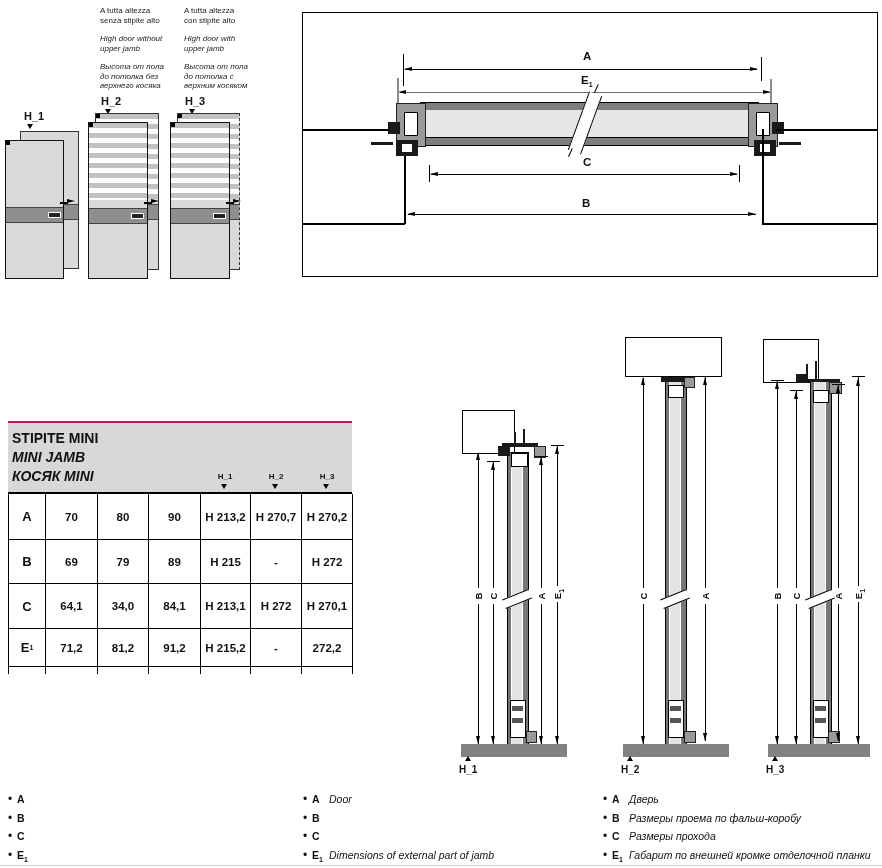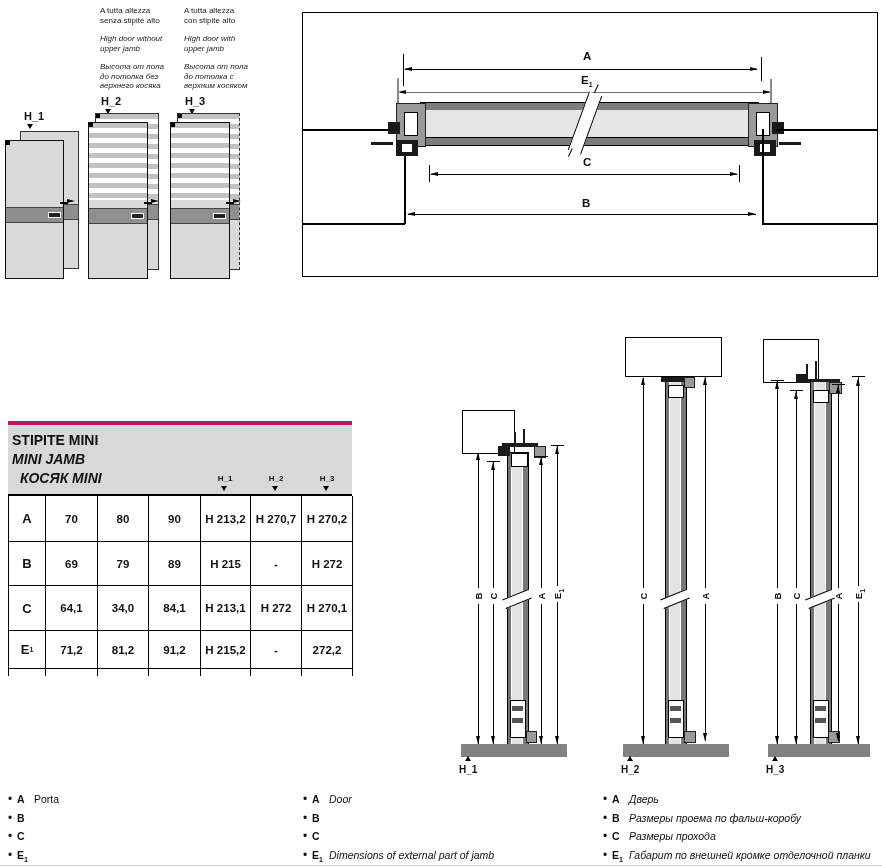--- a/index.html
+++ b/index.html
@@ -33,24 +33,24 @@
   .rlab{position:absolute;font-weight:700;font-size:9.5px;background:#fff;width:16px;height:12px;line-height:12px;text-align:center;transform:rotate(-90deg);}
   .col{position:absolute;width:20px;border:1px solid #000;
        background:linear-gradient(90deg,#777 0 3px,#fff 3px 4px,#e3e3e3 4px 14px,#fff 14px 15px,#777 15px 18px);}
   .floor{position:absolute;height:13px;background:#828282;}
   .hw{position:absolute;background:#1a1a1a;}
   .hwg{position:absolute;background:#9a9a9a;border:1px solid #222;}
   .hww{position:absolute;background:#fff;border:1px solid #000;}
   .flab{position:absolute;font-weight:700;font-size:10px;}
   
   #tbl{position:absolute;left:8px;top:421px;width:344px;}
-  #tbl-head{position:relative;height:69px;background:#d8d8d8;border-top:4px solid #be185d;}
+  #tbl-head{position:relative;height:69px;background:#d8d8d8;border-top:2px solid #be185d;}
   #tbl-head .t1{position:absolute;left:4px;top:6px;font-size:14px;font-weight:700;line-height:19px;}
   #tbl-head .t2{position:absolute;left:4px;top:25px;font-size:14px;font-weight:700;font-style:italic;line-height:19px;}
-  #tbl-head .t3{position:absolute;left:12px;top:44px;font-size:14px;font-weight:700;font-style:italic;line-height:19px;}
+  #tbl-head .t3{position:absolute;left:4px;top:44px;font-size:14px;font-weight:700;font-style:italic;line-height:19px;}
   #tbl-head .hc{position:absolute;top:49px;width:40px;text-align:center;font-size:8px;font-weight:700;}
   .trow{display:grid;grid-template-columns:37px 52px 51px 52px 50px 51px 51px;border-left:1px solid #000;}
   .trow .c{border-right:1px solid #000;border-bottom:1px solid #000;display:flex;align-items:center;justify-content:center;font-weight:700;font-size:11.5px;}
   .trow .c.key{font-size:13px;}
   #tbl .grid-top{border-top:2.5px solid #000;}
   .stub{display:grid;grid-template-columns:37px 52px 51px 52px 50px 51px 51px;border-left:1px solid #000;height:7px;}
   .stub .c{border-right:1px solid #000;}
   sub{font-size:7px;}
   
   .leg{position:absolute;width:290px;font-size:10.5px;}
@@ -392,21 +392,20 @@
     <div class="brkh" style="left:806px;top:594px;width:28px;height:8px;transform:rotate(-22deg);"></div>
     <div class="floor" style="left:768px;top:744px;width:102px;"></div>
     <div class="tri-u" style="left:772px;top:756px;"></div>
     <div class="flab" style="left:766px;top:764px;">H_3</div>
   </div>
 
   <div class="leg" style="left:8px;top:793px;">
     <div class="row">
         <span class="b">•</span>
         <span class="k"><span>A</span><sub></sub></span>
-        <span class="t">Porta</span>
       </div>
     <div class="row">
         <span class="b">•</span>
         <span class="k"><span>B</span><sub></sub></span>
       </div>
     <div class="row">
         <span class="b">•</span>
         <span class="k"><span>C</span><sub></sub></span>
       </div>
     <div class="row">

